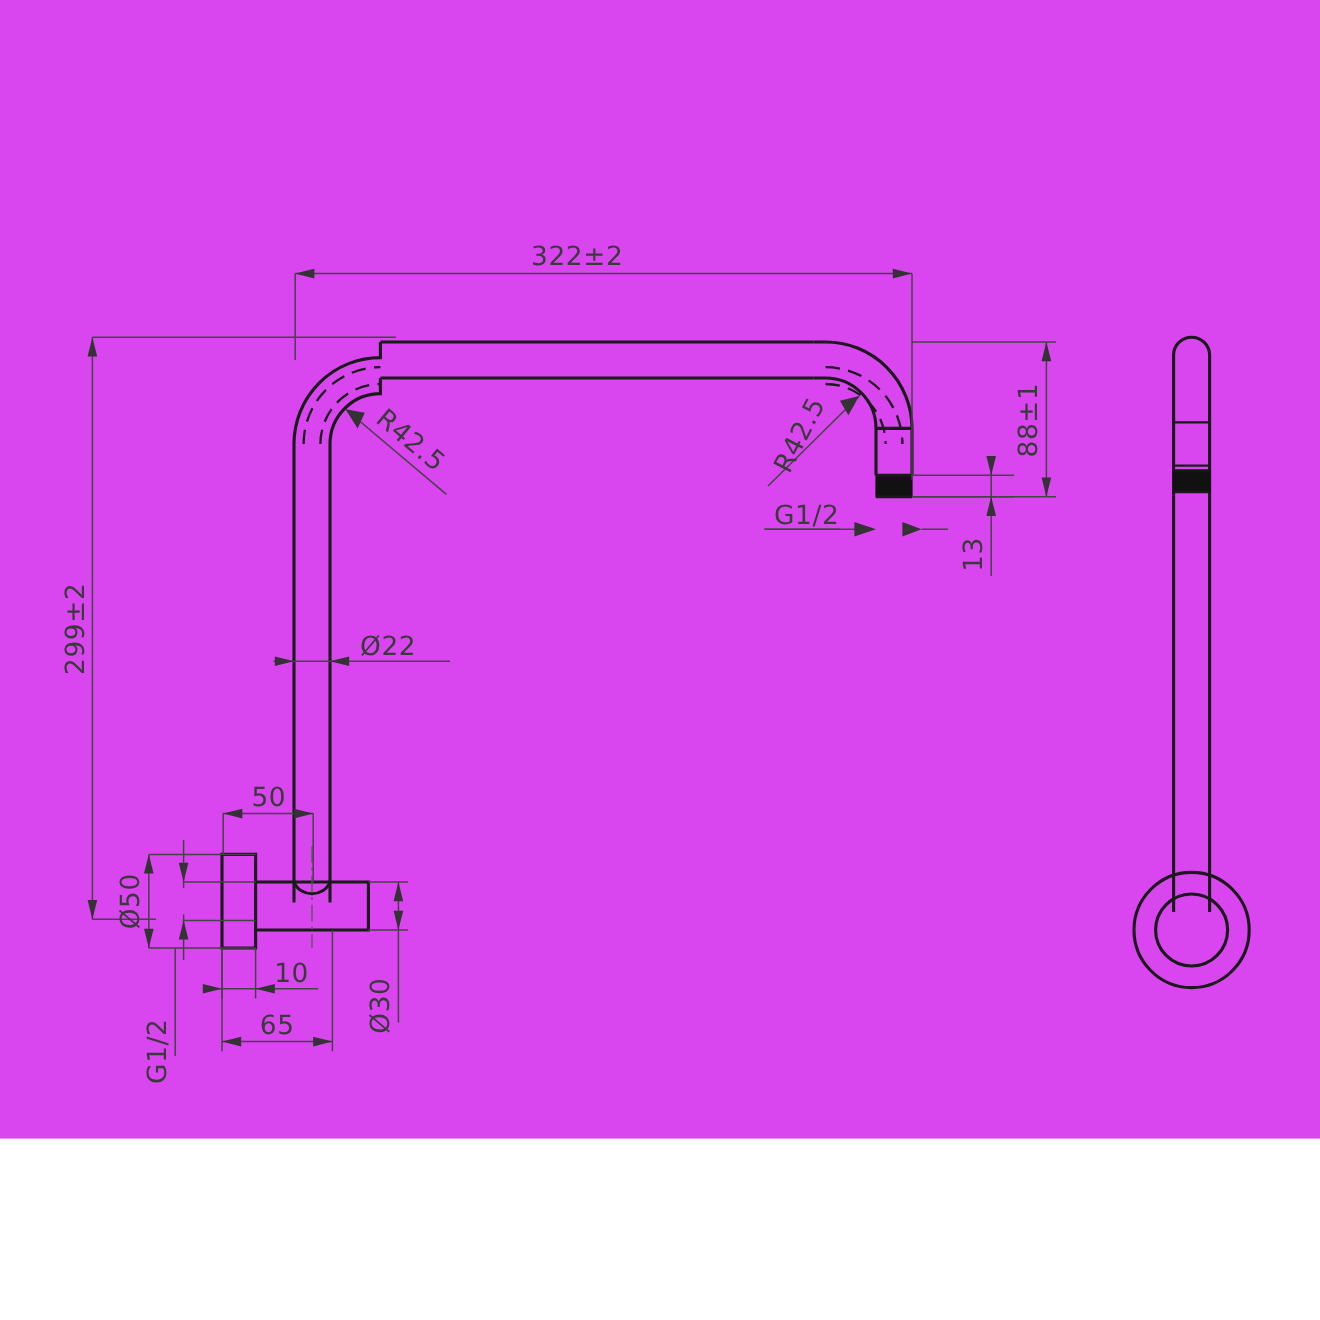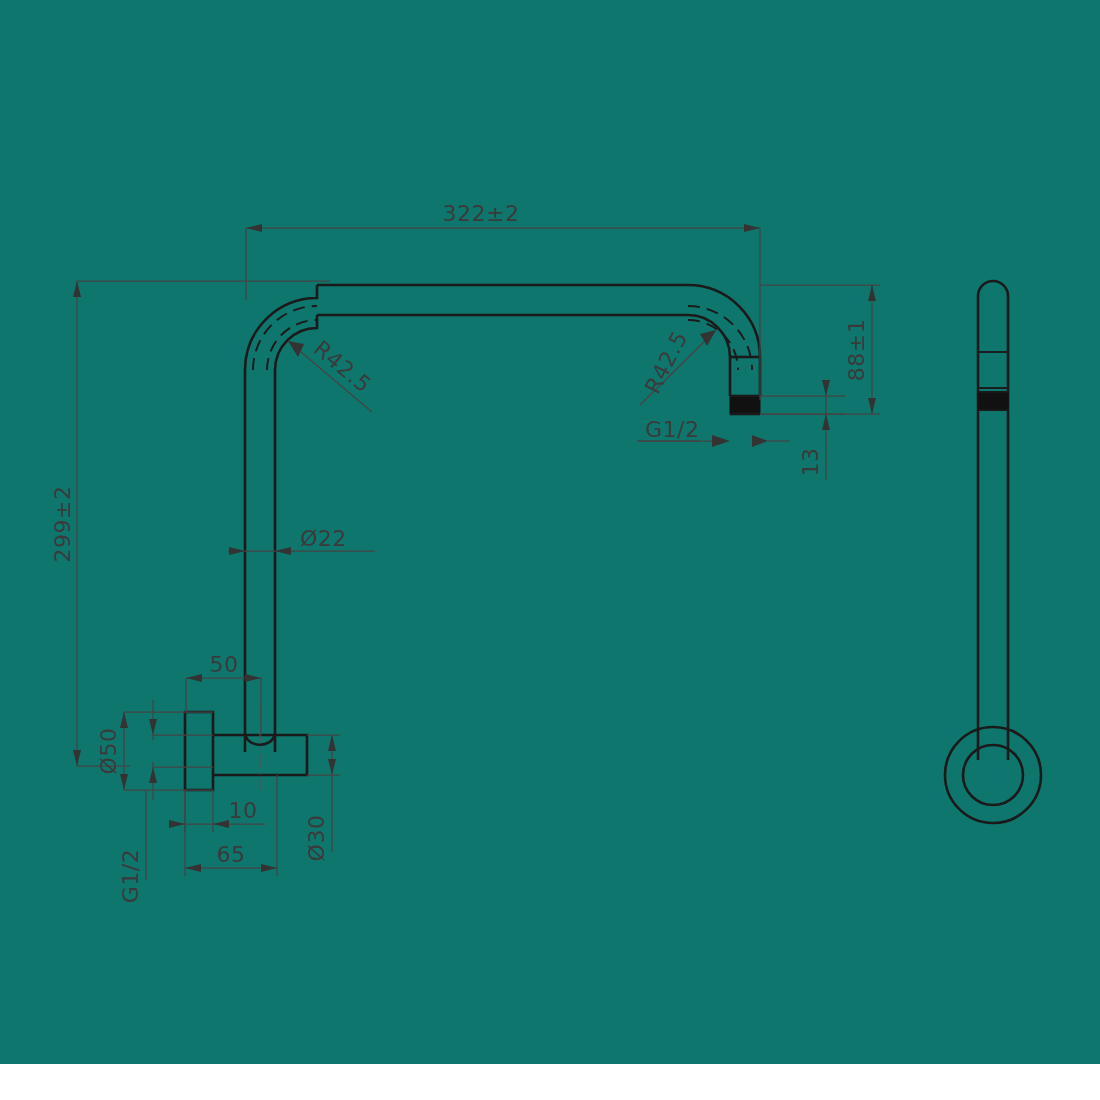--- a/index.html
+++ b/index.html
@@ -3,22 +3,22 @@
 <meta charset="utf-8">
 <style>
   html, body {
     margin: 0;
     padding: 0;
     background: #ffffff;
   }
   #sheet {
     position: relative;
     width: 1100px;
-    height: 1064px;
-    background: #0f766e;
+    height: 949px;
+    background: #d946ef;
     font-family: "DejaVu Sans", sans-serif;
     overflow: hidden;
   }
   #sheet svg {
     display: block;
     width: 1100px;
     height: 1100px;
   }
   .obj { fill: none; stroke: #1a1a1a; stroke-width: 2.6; stroke-linecap: butt; stroke-linejoin: miter; }
   .obj-thin { fill: none; stroke: #1a1a1a; stroke-width: 1.9; }

